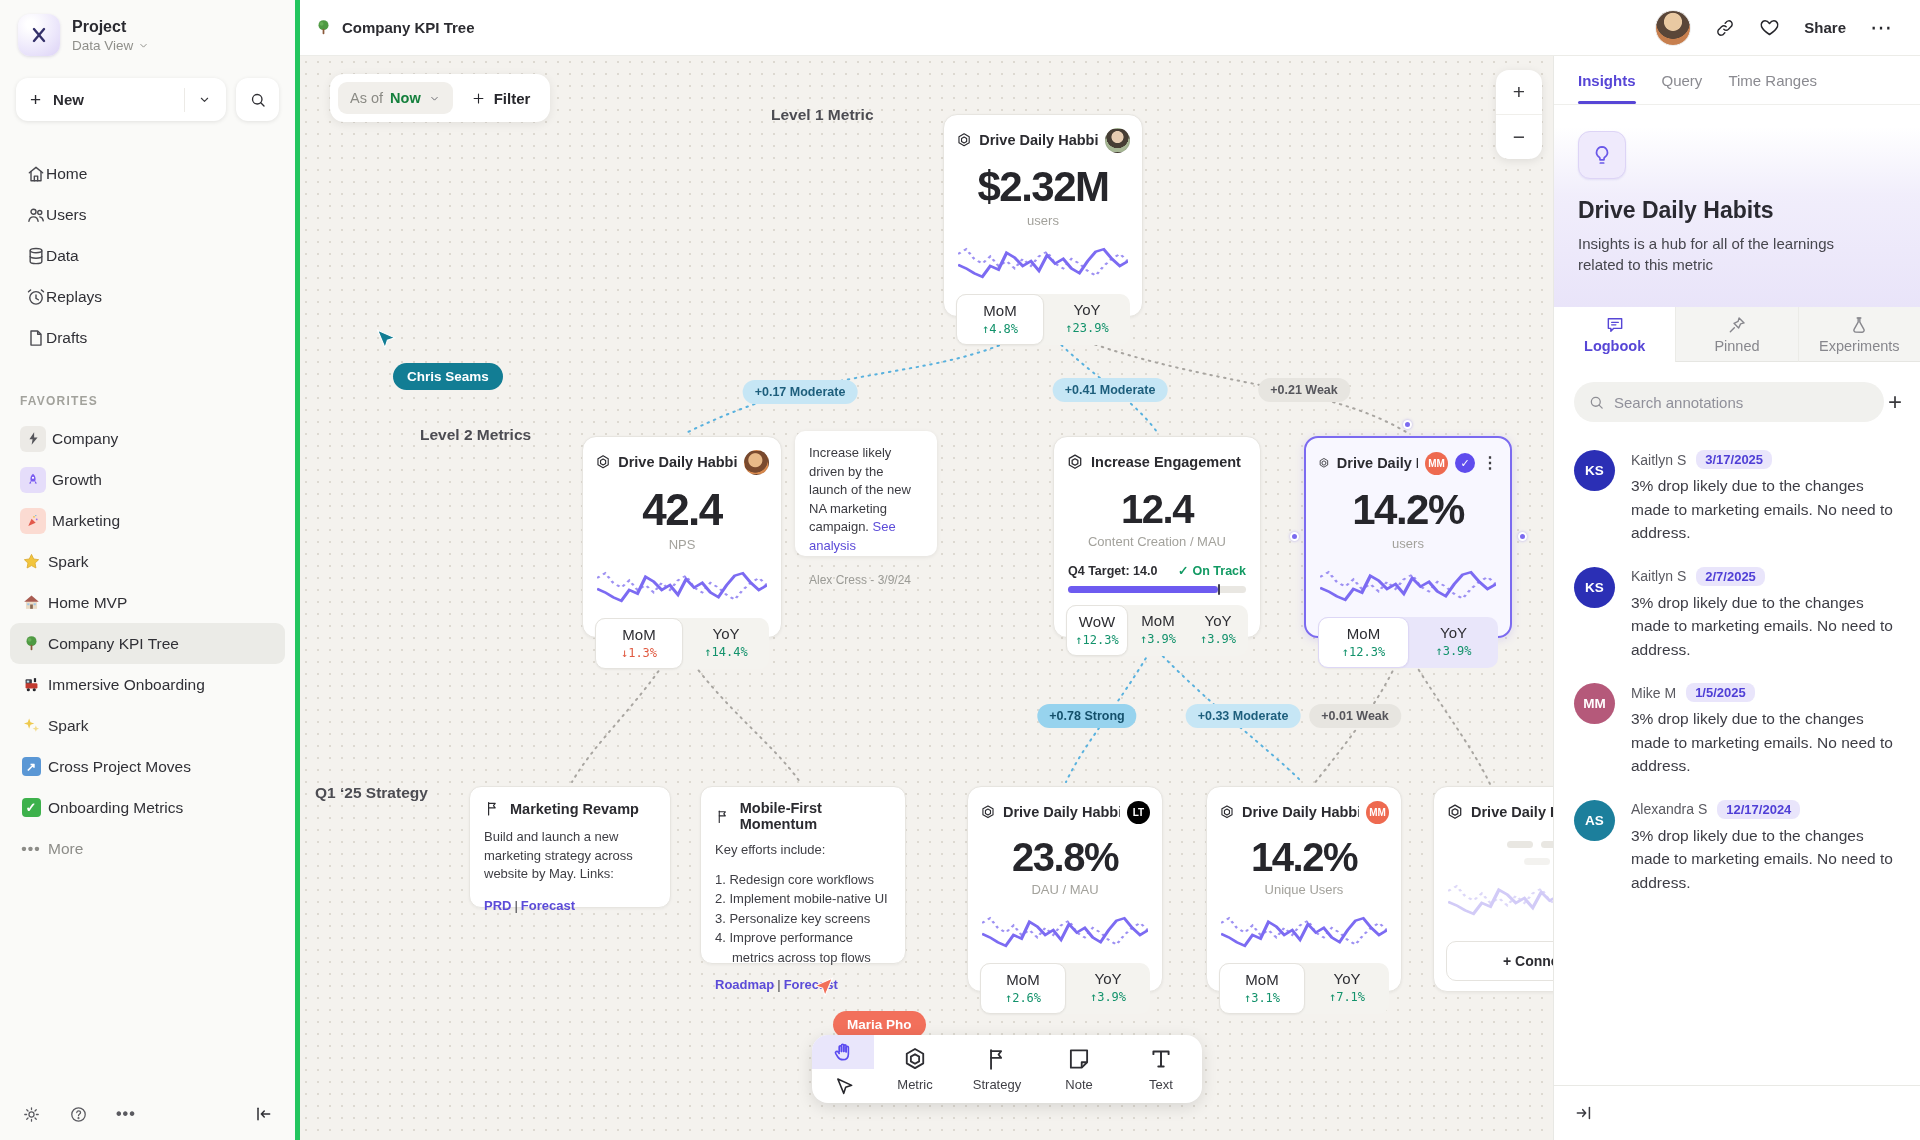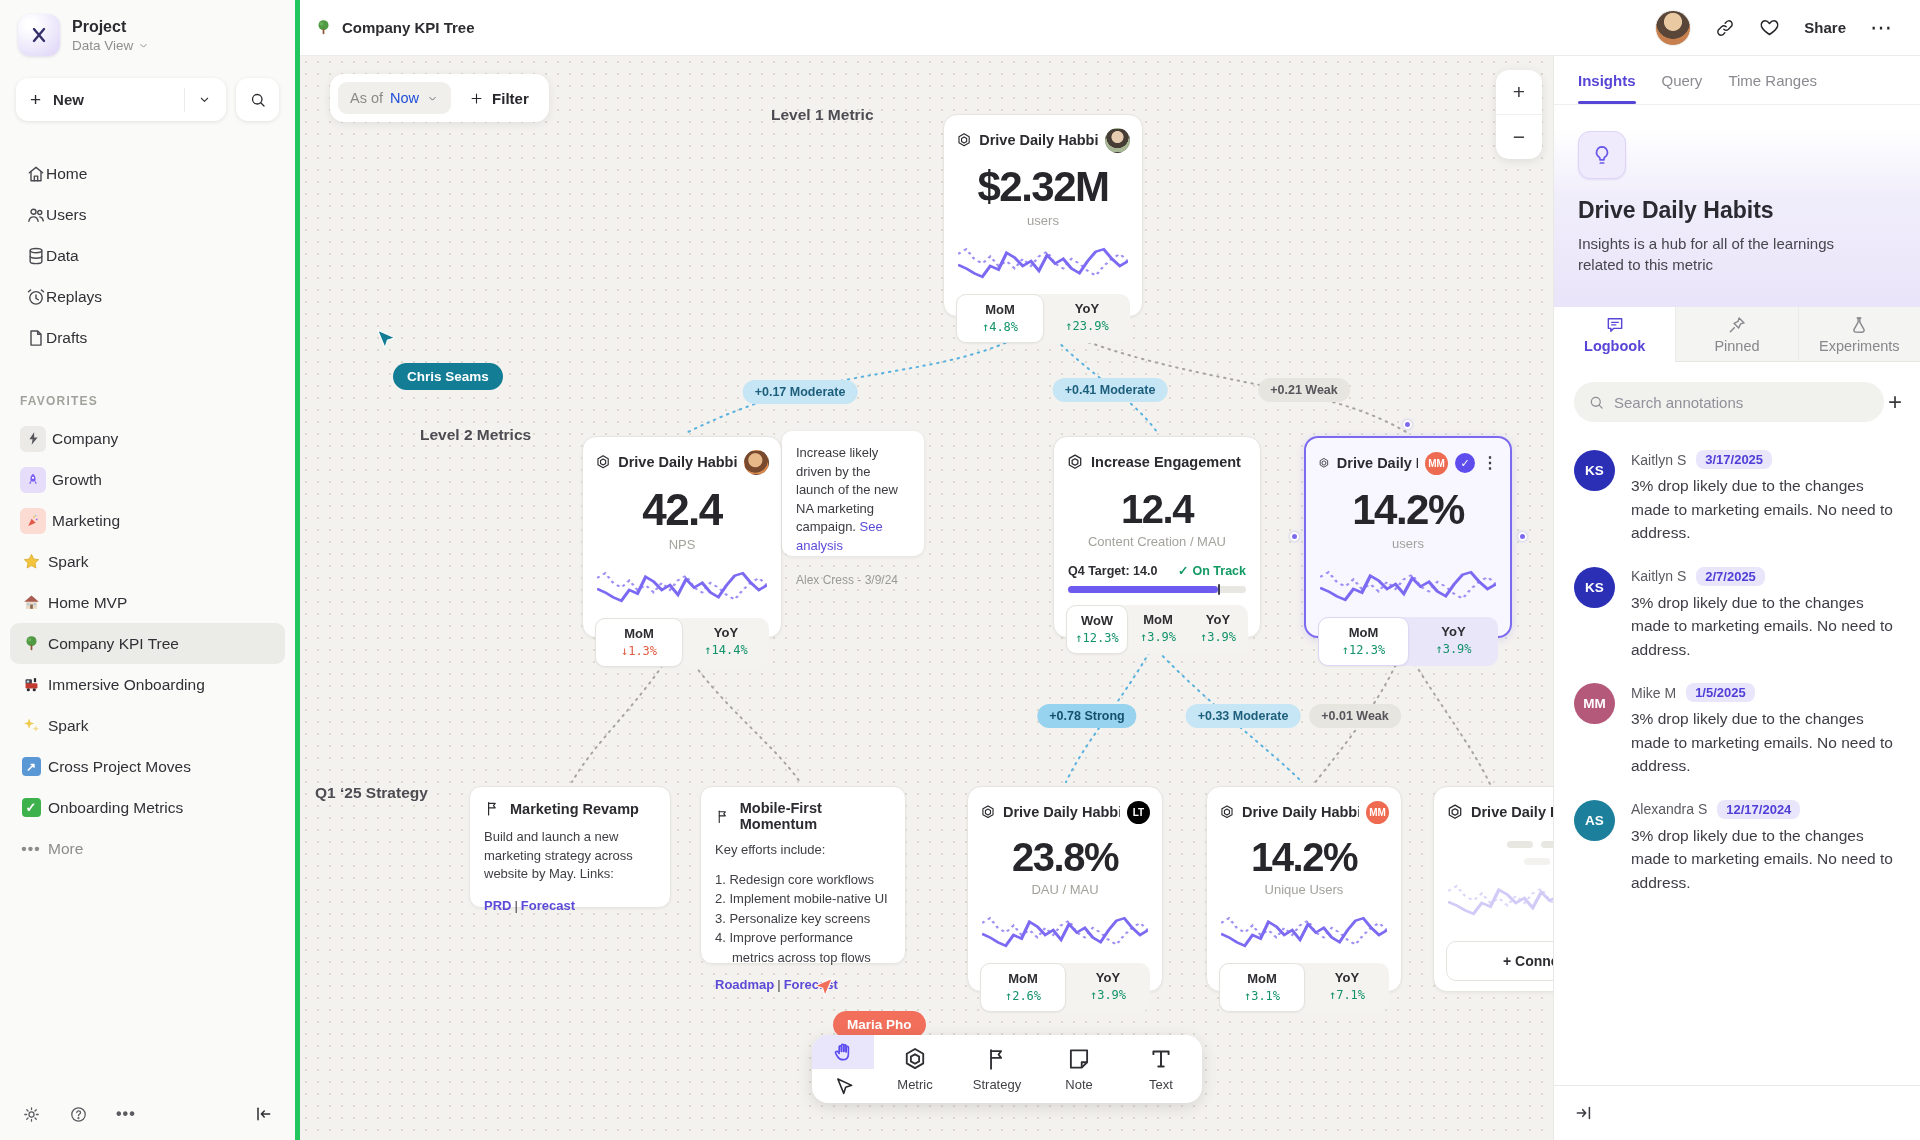--- a/index.html
+++ b/index.html
@@ -37,21 +37,21 @@
 .tb-ico{color:#26262b;cursor:pointer}
 .tb-share{font-size:15px;font-weight:600;cursor:pointer}
 .tb-more{font-size:22px;letter-spacing:2px;color:#26262b;cursor:pointer;line-height:1}
 
 .board{position:absolute;left:300px;top:56px;width:1253px;height:1084px;background:#f4f2ee;background-image:radial-gradient(#ddd9d1 1px,transparent 1.2px);background-size:12px 12px;overflow:hidden}
 .wires{position:absolute;left:0;top:0;pointer-events:none}
 .lvl{position:absolute;font-size:15.5px;font-weight:700;color:#4c4c52}
 .asof{position:absolute;left:30px;top:18px;display:flex;align-items:center;background:#fff;border-radius:14px;box-shadow:0 2px 10px rgba(0,0,0,.08);padding:8px;gap:6px}
 .asof-box{display:flex;align-items:center;gap:7px;background:#f1efeb;border-radius:9px;padding:8px 12px;font-size:14.5px;cursor:pointer}
 .asof-box .pre{color:#8b8b85}
-.asof-box .val{font-weight:400;color:#1d4ed8}
+.asof-box .val{font-weight:700;color:#15803d}
 .filter-btn{display:flex;align-items:center;gap:8px;padding:0 12px;font-size:15px;font-weight:600;color:#26262b;cursor:pointer}
 .zoomer{position:absolute;left:1196px;top:14px;width:46px;background:#fff;border-radius:13px;box-shadow:0 2px 10px rgba(0,0,0,.09)}
 .zoomer .zb{height:44px;display:flex;align-items:center;justify-content:center;font-size:21px;color:#3a3a3e;cursor:pointer}
 .zoomer .zd{height:1px;background:#f0efeb}
 
 .card{position:absolute;background:#fff;border:1px solid #e7e5e0;border-radius:14px;box-shadow:0 1px 3px rgba(30,30,30,.06);padding:12px 12px 10px;display:flex;flex-direction:column}
 .chead{display:flex;align-items:center;gap:7px;min-height:26px}
 .ctitle{font-size:14.5px;font-weight:700;color:#2b2b30;white-space:nowrap;overflow:hidden}
 .hright{margin-left:auto;display:flex;align-items:center;gap:7px}
 .av{width:25px;height:25px;border-radius:50%;flex:none;border:1px solid rgba(0,0,0,.06)}
@@ -60,21 +60,21 @@
 .badge{width:23px;height:23px;border-radius:50%;display:flex;align-items:center;justify-content:center;font-size:10px;font-weight:700;color:#fff;flex:none}
 .b-mm{background:#ee6a50}.b-lt{background:#000000}
 .verif{width:20px;height:20px;border-radius:50%;background:#5f4ced;color:#fff;font-size:11px;display:flex;align-items:center;justify-content:center;flex:none}
 .kebab{font-size:16px;font-weight:700;color:#3c3c40;cursor:pointer;line-height:1}
 .bigval{text-align:center;font-weight:700;color:#26262b;letter-spacing:-1.5px;margin-top:10px}
 .unit{text-align:center;font-size:13px;color:#a3a29c;margin-top:2px}
 .spark{height:48px;margin:8px 2px 10px}
 .statrow{margin-top:auto;display:flex;background:#f4f3ef;border-radius:10px}
 .stat{flex:1;text-align:center;padding:7px 2px 8px;border-radius:10px}
 .stat.hl{background:#fff;border:1px solid #e5e3de;box-shadow:0 1px 2px rgba(0,0,0,.05)}
-.stat .sl{font-size:13px;font-weight:700;color:#2d2d32}
+.stat .sl{font-size:15px;font-weight:400;color:#2d2d32}
 .stat .sv{font-family:"DejaVu Sans Mono",monospace;font-size:12px;margin-top:3px;color:#12926b}
 .stat .sv.down{color:#e05a41}
 .card.sel{border:2px solid #7b6af0;background:#f8f7ff;box-shadow:0 2px 10px rgba(123,106,240,.2)}
 .card.sel .statrow{background:#e9e6fa}
 .card.sel .stat.hl{border-color:#ddd7f6}
 .handle{position:absolute;width:9px;height:9px;border-radius:50%;background:#7b6af0;border:2px solid #fff;box-shadow:0 0 3px rgba(123,106,240,.5);z-index:5}
 
 .targetrow{display:flex;align-items:center;margin:14px 2px 6px;font-size:12.5px}
 .targetrow .tl{font-weight:700;color:#2d2d32}
 .targetrow .ontrack{margin-left:auto;color:#129a63;font-weight:700;display:flex;gap:4px;align-items:center}
@@ -597,21 +597,21 @@
             <div class="sl">MoM</div>
             <div class="sv down">↓1.3%</div>
           </div>
         <div class="stat">
             <div class="sl">YoY</div>
             <div class="sv">↑14.4%</div>
           </div>
       </div>
     </div>
 
-    <div class="ncard" style="left:482px;top:375px;width:142px;height:125px">
+    <div class="ncard" style="left:495px;top:375px;width:142px;height:125px">
       <span>Increase likely driven by the launch of the new NA marketing campaign.</span>
       <a href="#">See analysis</a>
       <div class="nmeta">Alex Cress - 3/9/24</div>
     </div>
 
     <div class="card" style="left:753px;top:380px;width:208px;height:202px">
       <div class="chead">
           <svg width="18" height="18">
             <use href="#i-hex"></use>
           </svg>

